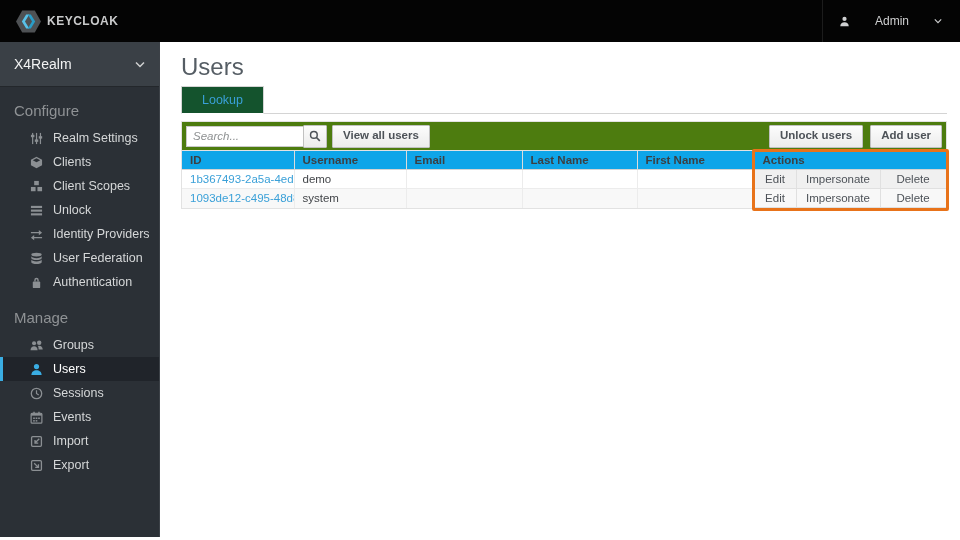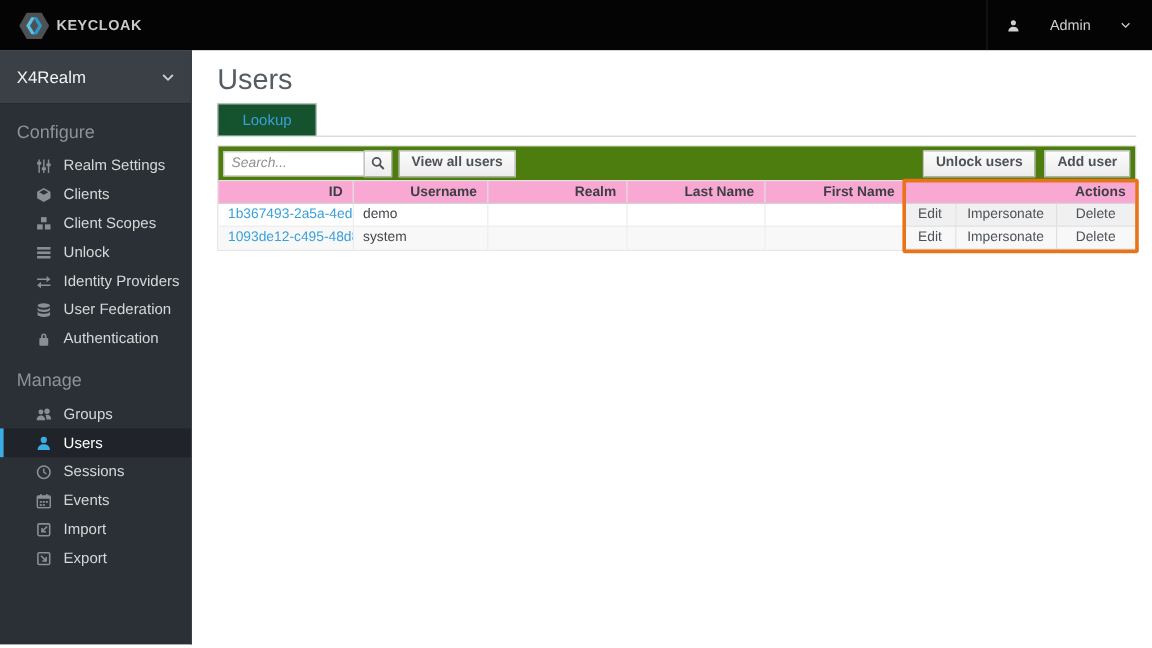--- a/index.html
+++ b/index.html
@@ -43,21 +43,21 @@
   .search-input::placeholder{color:#8d9091;font-style:italic}
   .btn{height:23px;background:linear-gradient(#fcfcfc,#ececec);border:1px solid #c1c1c1;
     color:#4d5258;padding:0 10px;font-size:11.5px;font-weight:600;border-radius:1px;
     cursor:pointer;font-family:inherit;line-height:1}
   .btn-search{width:24px;padding:0;margin-left:-1px;display:flex;align-items:center;justify-content:center}
   .view-all{margin-left:5px}
   .spacer{flex:1}
   .unlock{margin-right:7px}
 
   table{width:100%;border-collapse:collapse;table-layout:fixed}
-  th{background:#f9a8d4;text-align:right;font-weight:bold;color:#3c3f42;padding:3px 8px;
+  th{background:#0ea5e9;text-align:left;font-weight:bold;color:#3c3f42;padding:3px 8px;
     border-bottom:1px solid #d4d4d4;border-left:1px solid #dcdcdc;font-size:11.5px;height:14px}
   th:first-child{border-left:none}
   td{padding:3px 8px;border-left:1px solid #ececec;border-top:1px solid #ececec;
     color:#43464a;font-size:11.5px;height:14px;overflow:hidden;white-space:nowrap}
   td:first-child{border-left:none}
   tbody tr:first-child td{border-top:none}
   tbody tr.striped td{background:#f8f8f8}
   a.id-link{color:#3aa0d8;text-decoration:none;cursor:pointer}
   td.action{background:#f0f0f0;border:1px solid #e0e0e0;text-align:center;cursor:pointer;color:#4d5258}
   .highlight-box{position:absolute;top:27px;right:-3px;bottom:-3px;width:197px;
@@ -272,21 +272,21 @@
         <col style="width:115px">
           <col style="width:117px">
         <col style="width:42px">
           <col style="width:84px">
           <col style="width:66px">
       </colgroup>
       <thead id="users-thead">
           <tr>
             <th>ID</th>
             <th>Username</th>
-            <th>Realm</th>
+            <th>Email</th>
             <th>Last Name</th>
             <th>First Name</th>
             <th colspan="3">Actions</th>
           </tr>
         </thead>
       <tbody id="users-tbody">
           <tr class="">
             <td><a class="id-link">1b367493-2a5a-4edc-...</a></td>
             <td>demo</td>
             <td></td>

